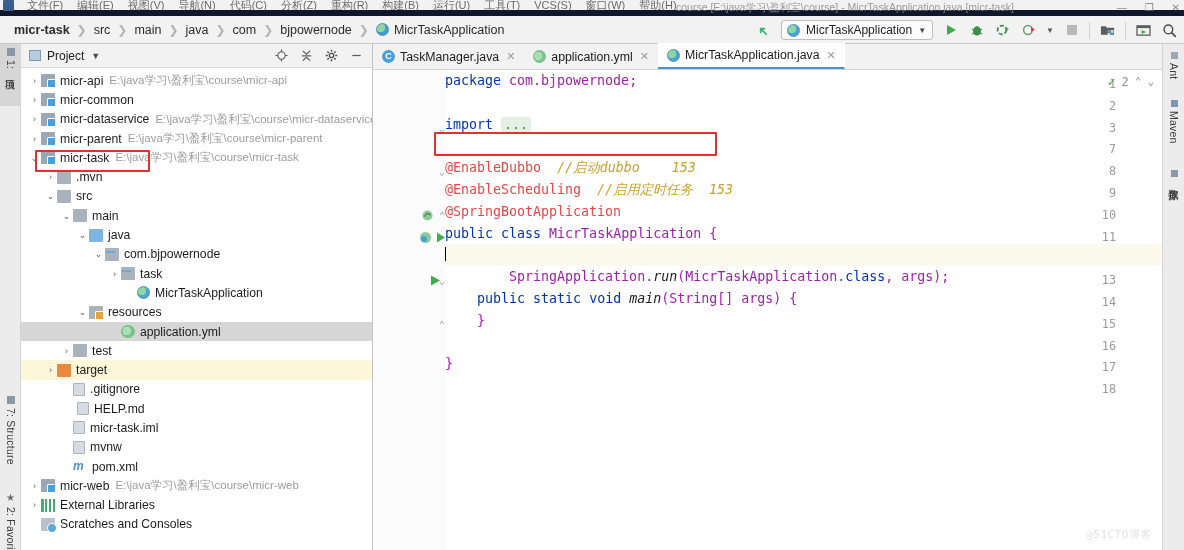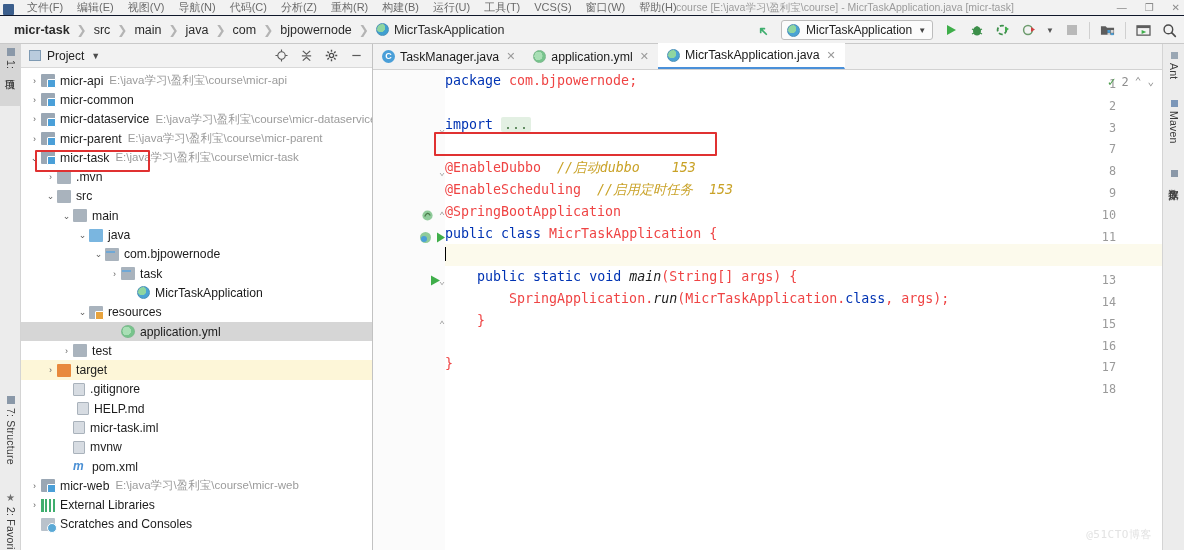--- a/index.html
+++ b/index.html
@@ -9,22 +9,22 @@
     font-family: "Liberation Sans", "DejaVu Sans", sans-serif;
     font-size: 12px;
     color: #1d1d1d;
     overflow: hidden;
   }
   #app { position: relative; width: 1184px; height: 550px; background:#f2f2f2; }
 
   
   .menubar {
     position:absolute; left:0; top:0; width:1184px; height:16px;
-    background:#f2f2f2; display:flex; align-items:flex-end;
-    border-bottom:1px solid #0f172a;
+    background:#f2f2f2; display:flex; align-items:center;
+    border-bottom:6px solid #0f172a;
   }
   .menubar .winicon {
     width:11px;height:11px;margin-left:3px;margin-right:6px;
     background:#3b5e8c; border-radius:1px; flex:none;
   }
   .menu-item {
     font-size:11px; color:#3b3b3b; padding:0 7px; white-space:nowrap;
     line-height:16px; opacity:.75;
   }
   .win-title {
@@ -162,21 +162,21 @@
     font-family:"DejaVu Sans Mono","Liberation Mono",monospace; }
   .gutter { position:absolute; left:0; top:0; width:72px; height:480px; background:#fbfbfb; }
   .ln { position:absolute; right:46px; font-size:11.8px; color:#9a9a9a; line-height:21.8px; }
   .gico { position:absolute; width:14px; height:14px; }
   .fold { position:absolute; left:66px; font-size:10px; color:#9a9a9a; line-height:21.8px; }
 
   .code-lines { position:absolute; left:72px; top:0; right:0; }
   .cl { height:21.8px; line-height:21.8px; font-size:13.3px; white-space:pre; }
   .cl.cur { background:#fcfaec; }
   .kw   { color:#0033b3; }
-  .txt  { color:#ef4444; }
+  .txt  { color:#a21caf; }
   .cmt  { color:#c9a227; font-style:italic; }
   .ann  { color:#ef4444;margin-top:20px; }
   .meth { color:#1d1d1d; font-style:italic; }
   .fold-ph { background:#e3f0e3; color:#4a7a4a; border-radius:2px; padding:0 3px; }
   .caret { display:inline-block;width:1px;height:14px;background:#000;vertical-align:-2px; }
 
   .insp { position:absolute; right:8px; top:4px; display:flex; align-items:center; gap:6px; }
   .insp .chk { color:#4f9e4f; font-size:13px; font-weight:bold; }
   .insp .num { color:#8d8d8d; font-size:12px; }
   .insp .cv  { color:#8d8d8d; font-size:11px; }
@@ -553,22 +553,22 @@
       <div class="code-lines" id="code-lines">
           <div class="cl"><span class="kw">package </span><span class="txt">com.bjpowernode;</span></div>
           <div class="cl"></div>
           <div class="cl"><span class="kw">import </span><span class="fold-ph">...</span></div>
           <div class="cl"></div>
           <div class="cl"><span class="ann">@EnableDubbo</span><span class="txt">  </span><span class="cmt">//启动dubbo    153</span></div>
           <div class="cl"><span class="ann">@EnableScheduling</span><span class="txt">  </span><span class="cmt">//启用定时任务  153</span></div>
           <div class="cl"><span class="ann">@SpringBootApplication</span></div>
           <div class="cl"><span class="kw">public </span><span class="kw">class </span><span class="txt">MicrTaskApplication {</span></div>
           <div class="cl cur"><span class="caret"></span></div>
+          <div class="cl"><span class="txt">        SpringApplication.</span><span class="meth">run</span><span class="txt">(MicrTaskApplication.</span><span class="kw">class</span><span class="txt">, args);</span></div>
           <div class="cl"><span class="txt">    </span><span class="kw">public </span><span class="kw">static </span><span class="kw">void </span><span class="meth">main</span><span class="txt">(String[] args) {</span></div>
-          <div class="cl"><span class="txt">        SpringApplication.</span><span class="meth">run</span><span class="txt">(MicrTaskApplication.</span><span class="kw">class</span><span class="txt">, args);</span></div>
           <div class="cl"><span class="txt">    }</span></div>
           <div class="cl"></div>
           <div class="cl"><span class="txt">}</span></div>
           <div class="cl"></div>
         </div>
 
       <div class="redbox" style="left:61px; top:62px; width:283px; height:24px;"></div>
 
       <div class="insp">
         <span class="chk">✓</span>

